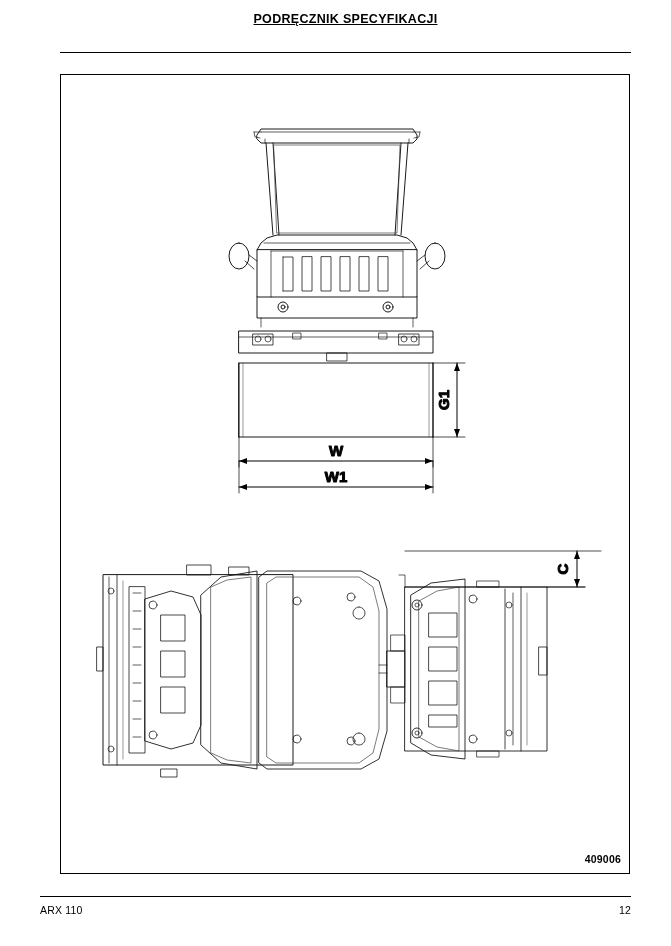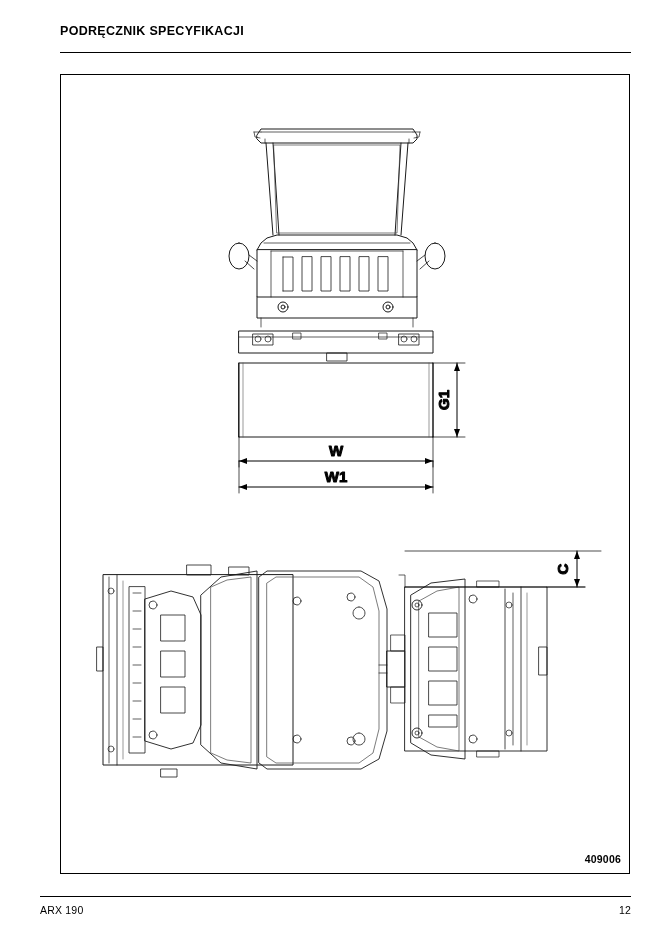--- a/index.html
+++ b/index.html
@@ -18,23 +18,24 @@
 
   .page {
     position: absolute;
     inset: 0;
   }
 
   
   .header {
     position: absolute;
     left: 60px;
-    top: 24px;
+    top: 12px;
     width: 571px;
-    text-align: left;
+    text-align: center;
+    text-decoration: underline;
   }
   .header-title {
     font-size: 12.5px;
     font-weight: bold;
     letter-spacing: 0.3px;
     color: #000;
   }
   .header-rule {
     position: absolute;
     left: 60px;
@@ -290,17 +291,17 @@
         </g>
 
       </g>
     </svg>
 
     <div class="fig-code">409006</div>
   </div>
 
   <div class="footer-rule"></div>
   <div class="footer">
-    <div class="footer-left">ARX 190</div>
+    <div class="footer-left">ARX 110</div>
     <div class="footer-right">12</div>
   </div>
 
 </div>
 
 </body></html>

